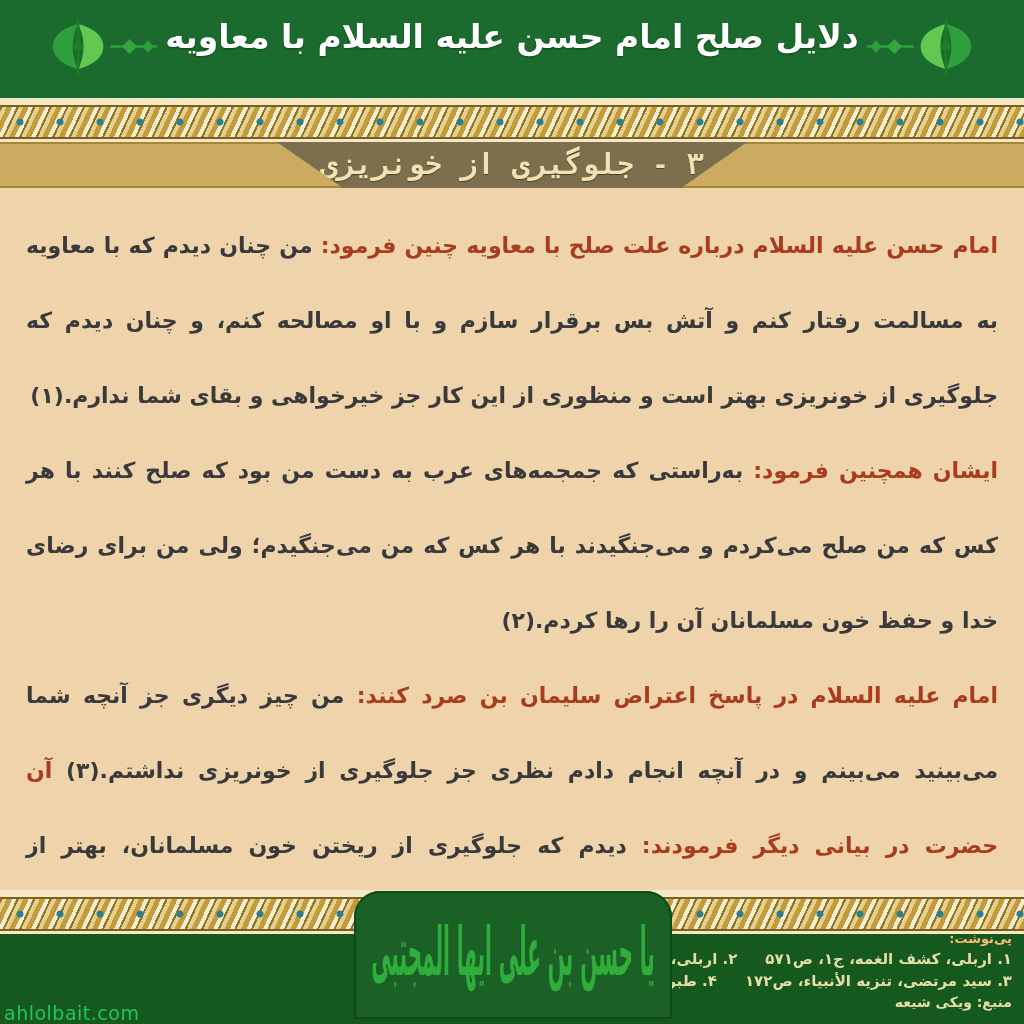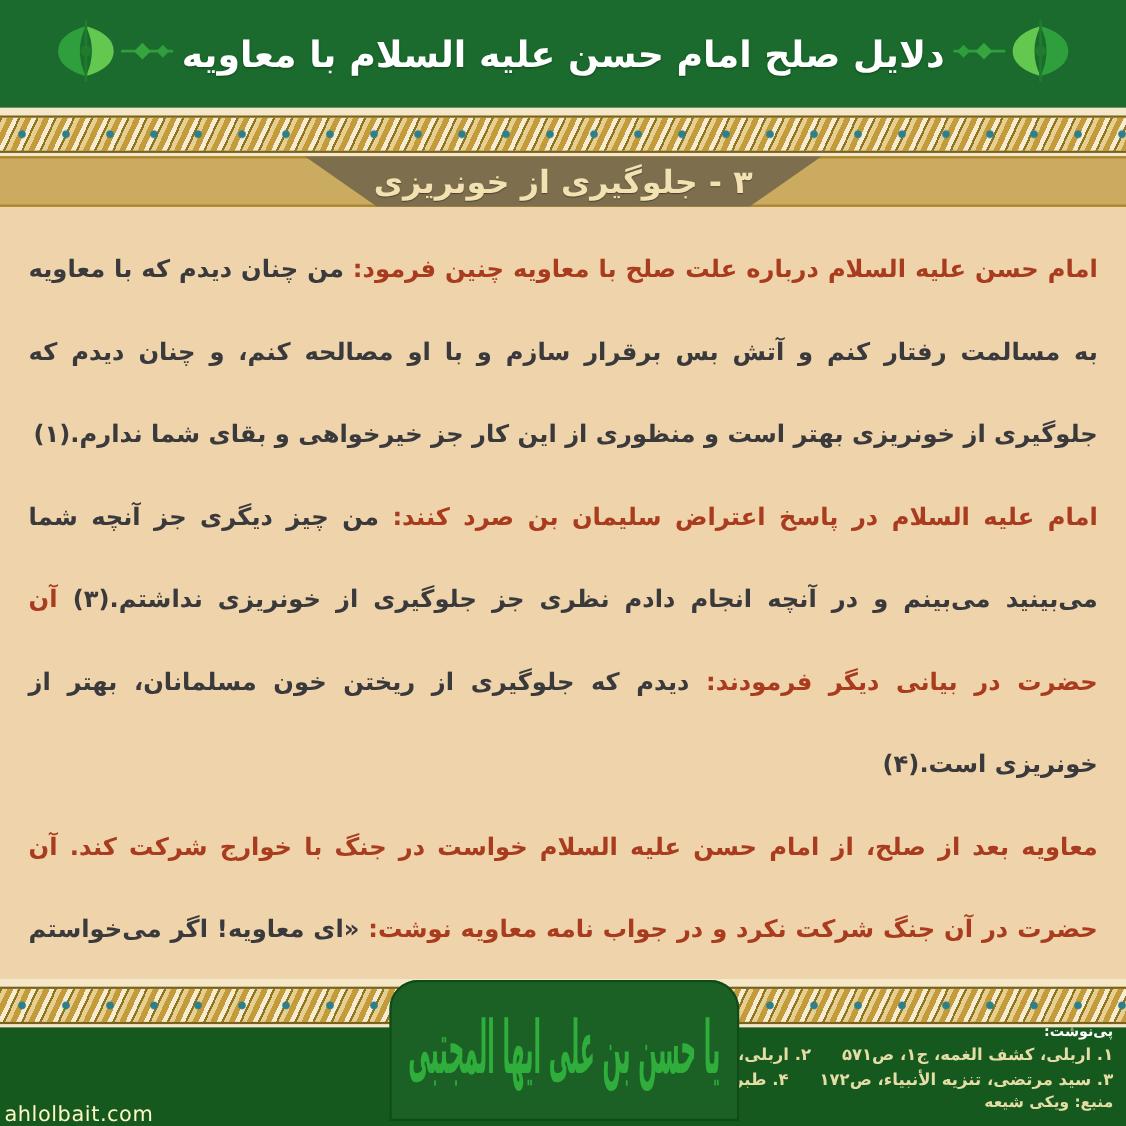--- a/index.html
+++ b/index.html
@@ -6,21 +6,21 @@
   .poster{
     position:relative;width:1024px;height:1024px;margin:0 auto;
     overflow:hidden;background:#eed3ab;
     font-family:"DejaVu Sans","Liberation Sans",sans-serif;
   }
   
   .header{
     position:absolute;top:0;left:0;width:1024px;height:98px;
     background:#1a6b2d;display:flex;align-items:center;justify-content:center;
   }
-  .title-wrap{display:flex;align-items:center;gap:6px;direction:rtl;}
+  .title-wrap{display:flex;align-items:flex-start;gap:6px;direction:rtl;}
   .poster-title{
     margin:0;color:#ffffff;font-size:33px;font-weight:bold;letter-spacing:0px;
     text-shadow:0 1px 2px rgba(0,0,0,.35);white-space:nowrap;
   }
   .ornament{width:118px;height:64px;flex:0 0 auto;}
   .ornament.flip{transform:scaleX(-1);}
   
   .border-strip{
     position:absolute;left:0;width:1024px;height:44px;
     background:#f4e8c8;box-sizing:border-box;padding:7px 0;
@@ -41,21 +41,21 @@
   
   .band{
     position:absolute;top:142px;left:0;width:1024px;height:46px;
     background:#cbab5f;border-top:2px solid #a8862f;border-bottom:2px solid #a8862f;
     box-sizing:border-box;display:flex;justify-content:center;
   }
   .banner{
     width:470px;height:46px;margin-top:-2px;
     background:#7d6e4e;
     clip-path:polygon(0 0,100% 0,86% 100%,14% 100%);
-    display:flex;align-items:center;justify-content:center;
+    display:flex;align-items:center;justify-content:center;font-family:Liberation Mono, monospace;
   }
   .banner-title{
     color:#f3e2b1;font-size:29px;font-weight:bold;white-space:nowrap;
     text-shadow:0 1px 1px rgba(0,0,0,.4);
   }
   
   .body-text{
     position:absolute;top:188px;left:0;width:1024px;height:913px;
     box-sizing:border-box;padding:20px 26px 0 26px;
     direction:rtl;text-align:justify;
@@ -66,26 +66,26 @@
   .seg-plain{color:#3a3a3c;}
   
   .footer{
     position:absolute;top:934px;left:0;width:1024px;height:90px;
     background:#15591f;
   }
   .footnotes{
     position:absolute;top:-4px;right:12px;width:420px;
     direction:rtl;text-align:right;color:#e6dda6;
   }
-  .footnotes-label{font-size:13px;font-weight:bold;color:#ffffff;line-height:18px;}
+  .footnotes-label{font-size:13px;font-weight:bold;color:#fdba74;line-height:18px;}
   .fn-row{display:flex;gap:28px;font-size:15px;font-weight:bold;line-height:22px;white-space:nowrap;}
   .fn-source{font-size:14px;font-weight:bold;line-height:20px;color:#e6dda6;}
   .watermark{
     position:absolute;left:4px;bottom:0px;direction:ltr;
-    color:#fef9c3;font-size:19px;letter-spacing:.5px;
+    color:#22c55e;font-size:19px;letter-spacing:.5px;
   }
   
   .emblem{
     position:absolute;top:891px;left:354px;width:318px;height:128px;
     background:#1b6126;border-radius:26px 26px 0 0;
     box-shadow:inset 0 0 0 2px #0f4a18;
     display:flex;align-items:center;justify-content:center;overflow:hidden;
     z-index:5;
   }
   .emblem svg{width:304px;height:126px;}
@@ -128,20 +128,21 @@
   </div>
 
   <div class="band">
     <div class="banner">
       <span class="banner-title">۳ - جلوگیری از خونریزی</span>
     </div>
   </div>
 
   <main class="body-text">
     <p><span class="seg-accent">امام حسن علیه السلام درباره علت صلح با معاویه چنین فرمود: </span><span class="seg-plain">من چنان دیدم که با معاویه به مسالمت رفتار کنم و آتش بس برقرار سازم و با او مصالحه کنم، و چنان دیدم که جلوگیری از خونریزی بهتر است و منظوری از این کار جز خیرخواهی و بقای شما ندارم.(۱)</span></p>
+    <p><span class="seg-accent">ایشان همچنین فرمود: </span><span class="seg-plain">به‌راستی که جمجمه‌های عرب به دست من بود که صلح کنند با هر کس که من صلح می‌کردم و می‌جنگیدند با هر کس که من می‌جنگیدم؛ ولی من برای رضای خدا و حفظ خون مسلمانان آن را رها کردم.(۲)</span></p>
     <p><span class="seg-accent">امام علیه السلام در پاسخ اعتراض سلیمان بن صرد کنند: </span><span class="seg-plain">من چیز دیگری جز آنچه شما می‌بینید می‌بینم و در آنچه انجام دادم نظری جز جلوگیری از خونریزی نداشتم.(۳) </span><span class="seg-accent">آن حضرت در بیانی دیگر فرمودند: </span><span class="seg-plain">دیدم که جلوگیری از ریختن خون مسلمانان، بهتر از خونریزی است.(۴)</span></p>
     <p><span class="seg-accent">معاویه بعد از صلح، از امام حسن علیه السلام خواست در جنگ با خوارج شرکت کند. آن حضرت در آن جنگ شرکت نکرد و در جواب نامه معاویه نوشت: </span><span class="seg-plain">«ای معاویه! اگر می‌خواستم با کسی از اهل قبله جنگ کنم، اول با تو نبرد می‌کردم؛ ولی من از تو دست برداشتم و برای صلاح امت اسلام و حفظ خون مسلمانان با تو کنار آمدم».(۵)</span></p>
   </main>
 
   <div class="border-strip bottom">
     <div class="weave"></div>
   </div>
 
   <footer class="footer">
     <div class="footnotes">

